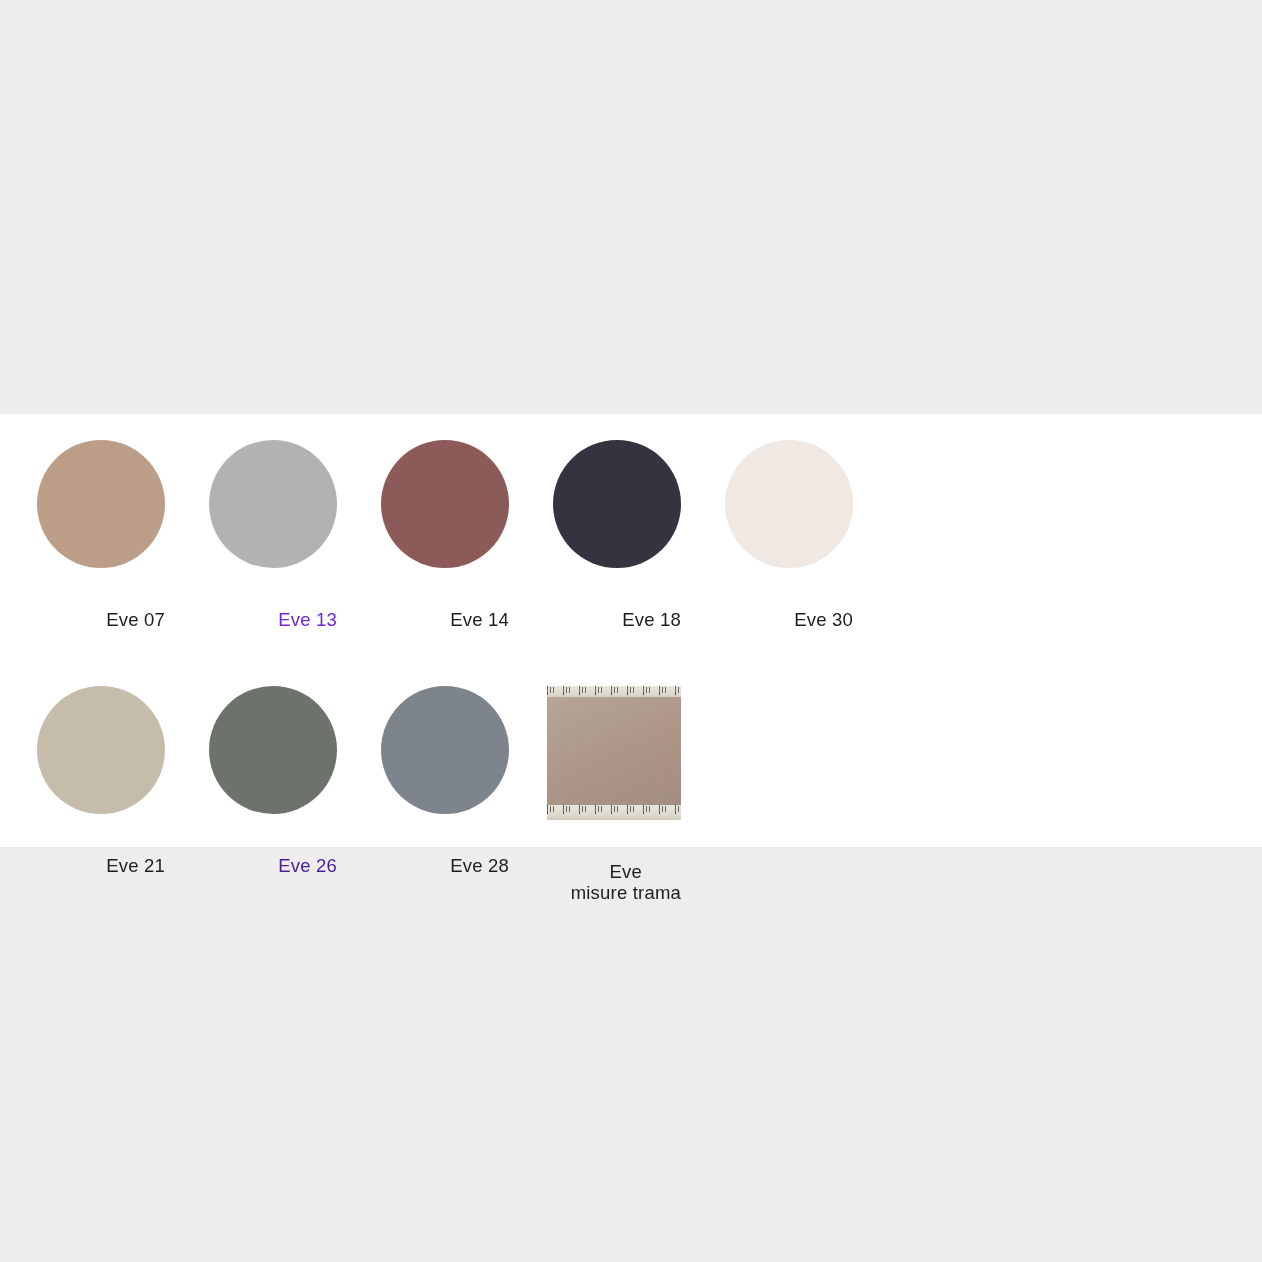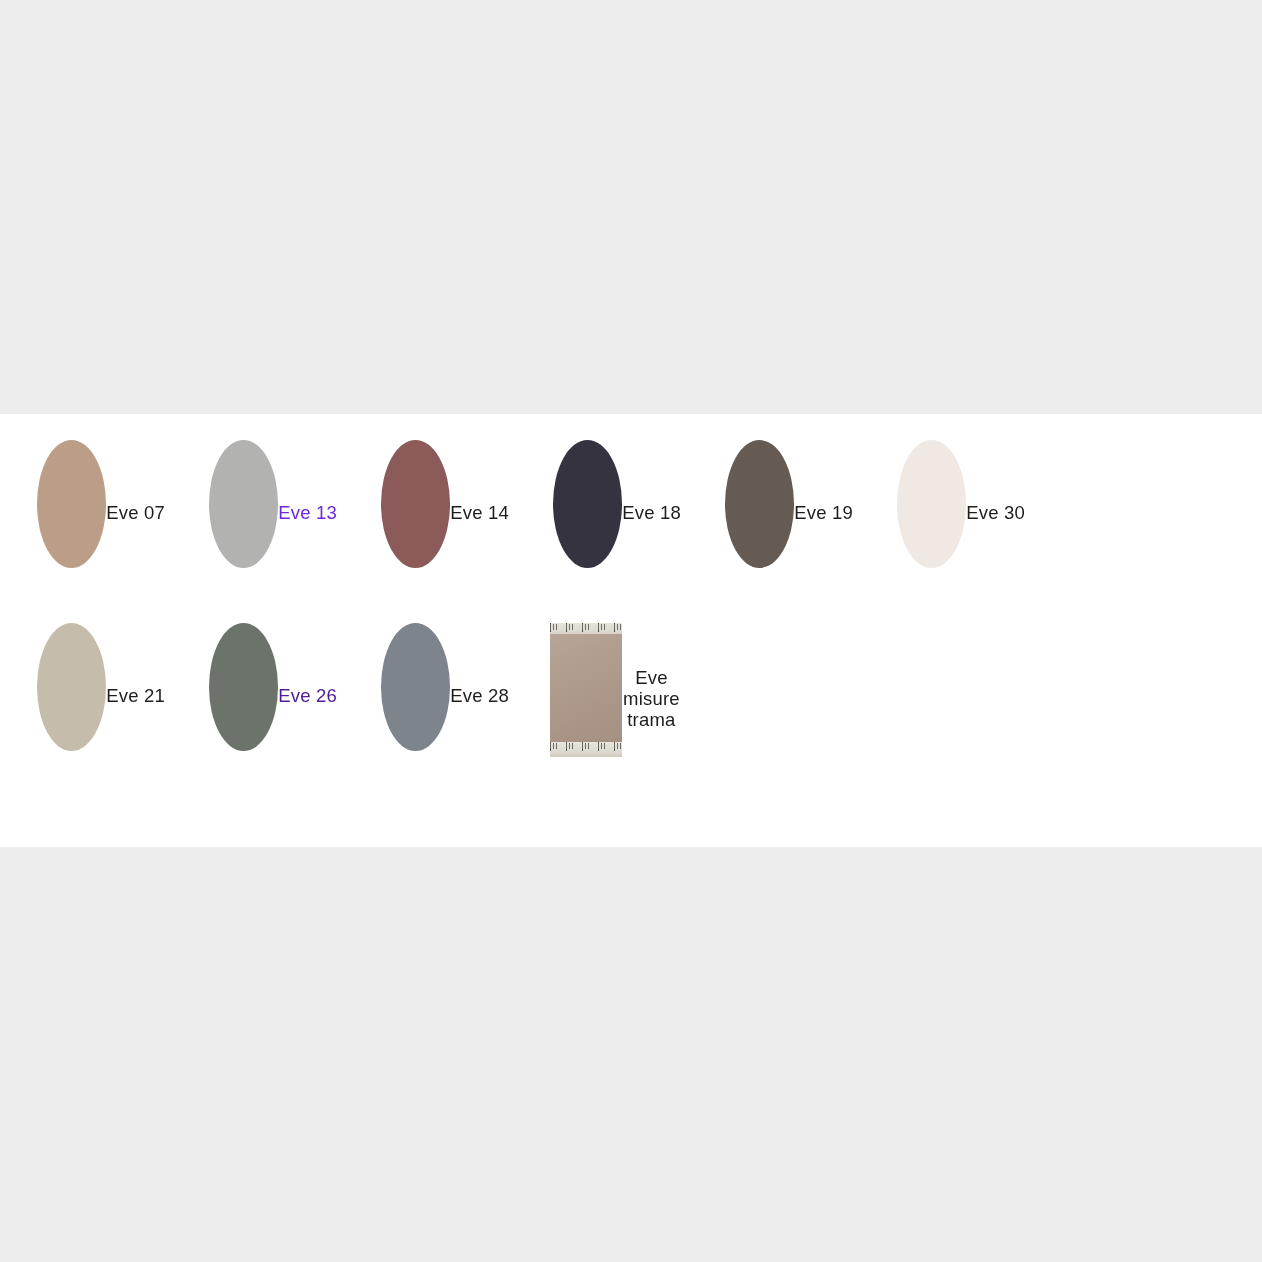--- a/index.html
+++ b/index.html
@@ -40,21 +40,23 @@
   }
 
   .swatch-row.row-2 {
     margin-top: 55px;
   }
 
   .swatch-cell {
     width: 128px;
     margin-right: 44px;
     display: flex;
-    align-items: center;
+    flex-direction: column;
+    align-items: flex-end;
+    gap: 24px;
   }
 
   .swatch-disc {
     width: 128px;
     height: 128px;
     border-radius: 50%;
     display: block;
   }
 
   .swatch-square {
@@ -137,24 +139,20 @@
         <span class="swatch-disc" style="background: rgb(140, 91, 89);"></span>
         <span class="swatch-label" style="color: rgb(29, 29, 27);">Eve 14</span>
       </div>
 
 
       <div class="swatch-cell">
         <span class="swatch-disc" style="background: rgb(53, 51, 64);"></span>
         <span class="swatch-label" style="color: rgb(29, 29, 27);">Eve 18</span>
       </div>
 
-      <div class="swatch-cell">
-        <span class="swatch-disc" style="background: rgb(102, 91, 82);"></span>
-        <span class="swatch-label" style="color: rgb(29, 29, 27);">Eve 19</span>
-      </div>
 
       <div class="swatch-cell">
         <span class="swatch-disc" style="background: rgb(240, 232, 226);"></span>
         <span class="swatch-label" style="color: rgb(29, 29, 27);">Eve 30</span>
       </div>
 
     </div>
 
     <div class="swatch-row row-2">
 

